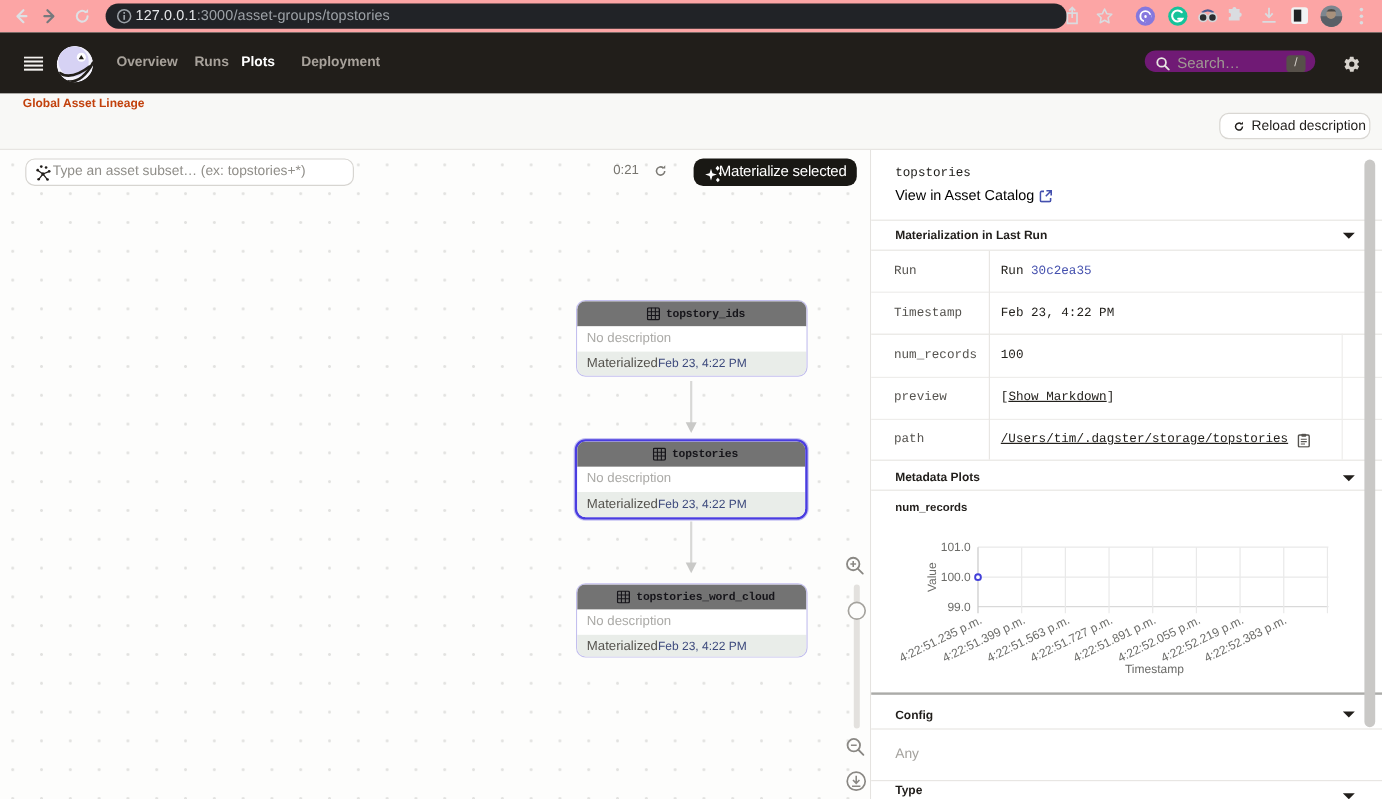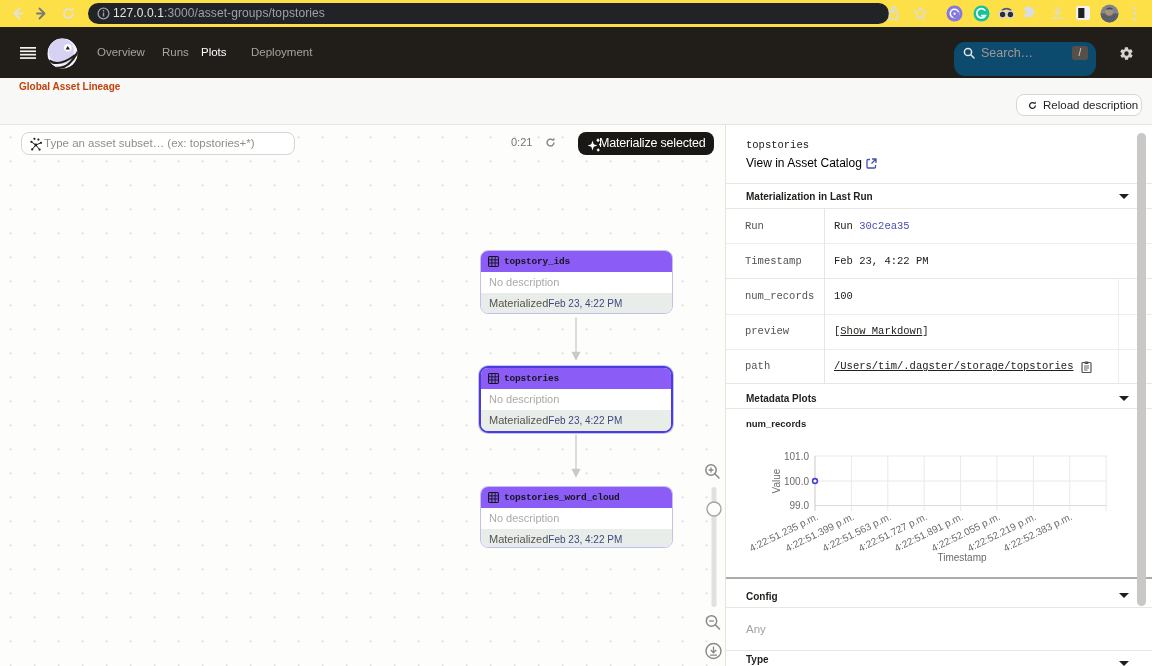--- a/index.html
+++ b/index.html
@@ -1,48 +1,48 @@
 <!DOCTYPE html>
 <html><head>
 <meta charset="utf-8">
 <style>
   * { margin:0; padding:0; box-sizing:border-box; }
   html,body { width:1152px; height:666px; overflow:hidden; font-family:"Liberation Sans",sans-serif; }
   .abs { position:absolute; }
   #page { position:relative; width:1152px; height:666px; background:#fff; }
 
   
-  #chrome { position:absolute; left:0; top:0; width:1152px; height:27px; background:#fde047; }
+  #chrome { position:absolute; left:0; top:0; width:1152px; height:27px; background:#fca5a5; }
   #urlpill { position:absolute; left:88px; top:3px; width:801px; height:21px; border-radius:11px; background:#212327; }
   .urltxt { position:absolute; left:25px; top:0; height:21px; line-height:21px; font-size:12px; letter-spacing:0.1px; white-space:nowrap; }
 
   
   #dnav { position:absolute; left:0; top:27px; width:1152px; height:51px; background:#211e1a; }
-  .navlink { position:absolute; top:0; height:51px; line-height:51px; font-size:11.5px; font-weight:400; color:#a8a29b;text-align:center; }
-  #searchpill { position:absolute; left:954px; top:15px; width:142px; height:34px; border-radius:11px; background:#0c4a6e; }
+  .navlink { position:absolute; top:0; height:51px; line-height:51px; font-size:11.5px; font-weight:700; color:#a8a29b;text-align:center; }
+  #searchpill { position:absolute; left:954px; top:15px; width:142px; height:18px; border-radius:11px; background:#701a75; }
 
   
   #phead { position:absolute; left:0; top:78px; width:1152px; height:47px; background:#f8f8f6; border-bottom:1px solid #e7e5e2; }
   #reloadbtn { position:absolute; left:1016px; top:94px; width:126px; height:22px; background:#fff; border:1px solid #d9d7d3; border-radius:8px; font-size:11.5px; color:#211e1b; white-space:nowrap; }
 
   
   #main { position:absolute; left:0; top:125px; width:1152px; height:541px; }
   #graph { position:absolute; left:0; top:0; width:725px; height:541px; background:#fdfdfc;
     background-image: radial-gradient(circle 1.4px at 12px 12px, #e2e2e0 70%, rgba(226,226,224,0) 100%);
     background-size: 24px 24px; background-position:-1.4px 0.4px; }
   #rpanel { position:absolute; left:726px; top:0; width:426px; height:541px; background:#fff; }
   #rpanel-border { position:absolute; left:725px; top:0; width:1px; height:541px; background:#e5e3e0; }
 
   
   #subsetinput { position:absolute; left:21px; top:7px; width:274px; height:23px; border:1px solid #d7d5d1; border-radius:8px; background:#fff; }
   #matbtn { position:absolute; left:578px; top:7px; width:136px; height:23px; background:#191814; border-radius:8px; color:#fff; font-size:12px; white-space:nowrap; }
 
   
   .node { position:absolute; left:480px; width:193px; background:#fff; border:1px solid #c3bfee; border-radius:8px; overflow:hidden; }
-  .node .hdr { height:21px; background:#8b5cf6; display:flex; align-items:center; padding-left:7px; }
+  .node .hdr { height:21px; background:#737373; display:flex; align-items:center; padding-left:7px;justify-content:center; }
   .node .hdr .nm { font-family:"Liberation Mono",monospace; font-size:9.5px; font-weight:700; color:#16151a; margin-left:5px; letter-spacing:-0.2px; }
   .node .desc { height:21px; line-height:21px; padding-left:8px; font-size:11px; color:#abaaa7; background:#fff; }
   .node .mat { height:21px; line-height:21px; padding:0 8px; font-size:11px; color:#55534e; background:#e9ede9; display:flex; }
   .node .mat .ts { color:#3d4a7d; font-size:10px; }
 
   
   .mono { font-family:"Liberation Mono",monospace; }
   .sechdr { position:absolute; font-size:10px; font-weight:700; color:#211e1b; }
   .caret { position:absolute; width:0; height:0; border-left:5px solid transparent; border-right:5px solid transparent; border-top:5px solid #211e1b; }
   .hline { position:absolute; background:#e8e6e3; height:1px; }

